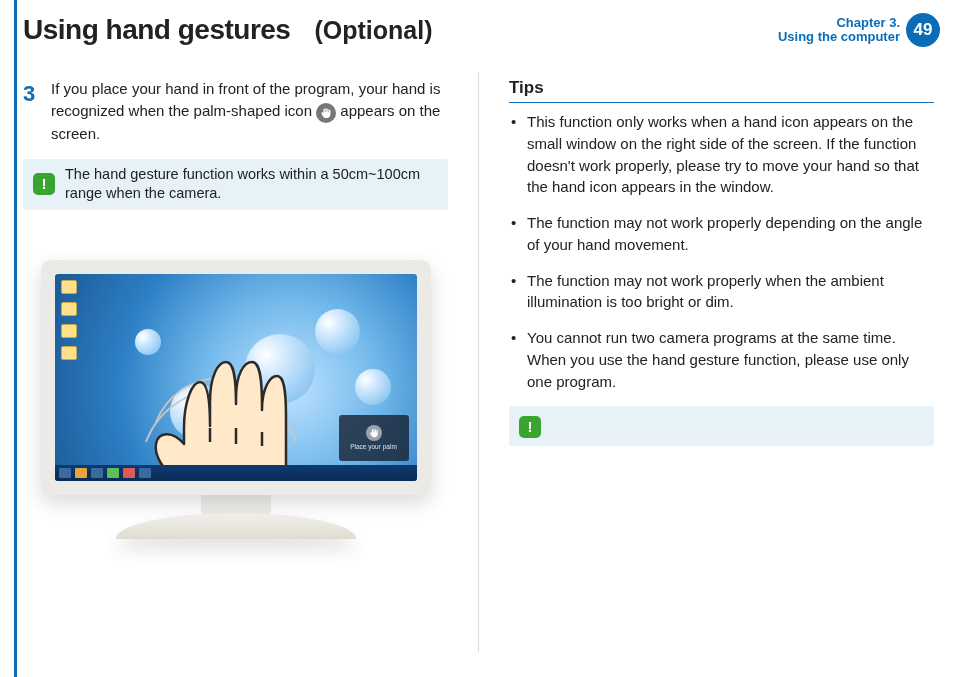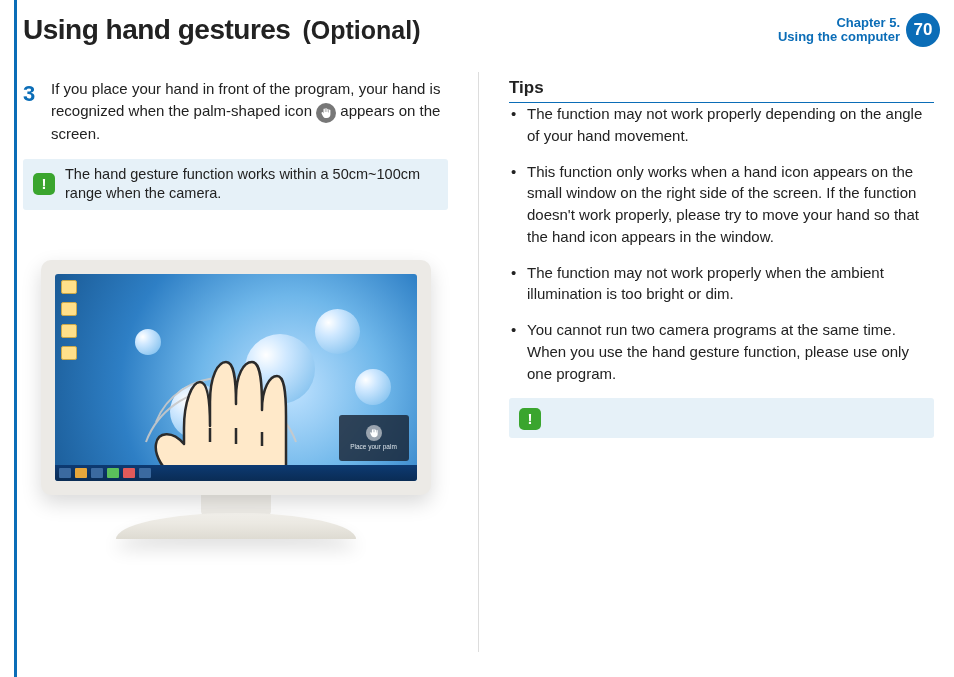--- a/index.html
+++ b/index.html
@@ -24,21 +24,21 @@
   .header {
     position: absolute;
     top: 8px;
     left: 23px;
     right: 14px;
     height: 44px;
     display: flex;
     align-items: center;
     justify-content: space-between;
   }
-  .title-wrap { display: flex; align-items: baseline; gap: 12px; }
+  .title-wrap { display: flex; align-items: baseline; gap: 24px; }
   .title-main { font-size: 28px; font-weight: 800; color: #222; letter-spacing: -0.5px;}
   .title-opt  { font-size: 25px; font-weight: 700; color: #222; }
   .chapter-wrap { display: flex; align-items: center; gap: 6px; }
   .chapter-text { text-align: right; color: #0b6db7; font-weight: 700; font-size: 13px; line-height: 1.1; }
   .page-bubble {
     width: 34px; height: 34px; border-radius: 50%;
     background: #0b6db7; color:#fff; display:flex; align-items:center; justify-content:center;
     font-weight:700; font-size:17px;
   }
 
@@ -132,21 +132,21 @@
   .popup .pi {
     width:16px; height:16px; border-radius:50%; background:#9aa4af;
     display:flex; align-items:center; justify-content:center; color:#fff; font-size:10px;
   }
   .popup .pt { color:#dbe3ea; font-size:6.5px; }
 
   .tips-h {
     font-weight:700; font-size:17px;
     border-bottom: 1px solid #0b6db7;
     padding-bottom: 4px;
-    margin-bottom: 0;
+    margin-bottom: 8px;
   }
   ul.tips { list-style:none; }
   ul.tips li {
     position:relative;
     padding-left: 18px;
     font-size:15px;
     line-height:1.45;
     margin-bottom: 14px;
   }
   ul.tips li::before {
@@ -162,25 +162,25 @@
 
 <div class="left-rule"></div>
 
 <div class="header">
   <div class="title-wrap">
     <span class="title-main">Using hand gestures</span>
     <span class="title-opt">(Optional)</span>
   </div>
   <div class="chapter-wrap">
     <div class="chapter-text">
-      <div>Chapter 5.</div>
+      <div>Chapter 3.</div>
       <div>Using the computer</div>
     </div>
     <div class="page-bubble">
-      <span>70</span>
+      <span>49</span>
     </div>
   </div>
 </div>
 
 <div class="columns">
 
   <div class="col">
     <div class="step">
       <div class="step-num">3</div>
       <div>
@@ -251,22 +251,22 @@
         <div class="stand-base"></div>
       </div>
     </div>
   </div>
 
   <div class="col-sep"></div>
 
   <div class="col">
     <div class="tips-h">Tips</div>
     <ul class="tips">
+      <li>This function only works when a hand icon appears on the small window on the right side of the screen. If the function doesn't work properly, please try to move your hand so that the hand icon appears in the window.</li>
       <li>The function may not work properly depending on the angle of your hand movement.</li>
-      <li>This function only works when a hand icon appears on the small window on the right side of the screen. If the function doesn't work properly, please try to move your hand so that the hand icon appears in the window.</li>
       <li>The function may not work properly when the ambient illumination is too bright or dim.</li>
       <li>You cannot run two camera programs at the same time. When you use the hand gesture function, please use only one program.</li>
     </ul>
     <div class="note-box right">
       <div class="warn-icon">!</div>
     </div>
   </div>
 
 </div>
 

